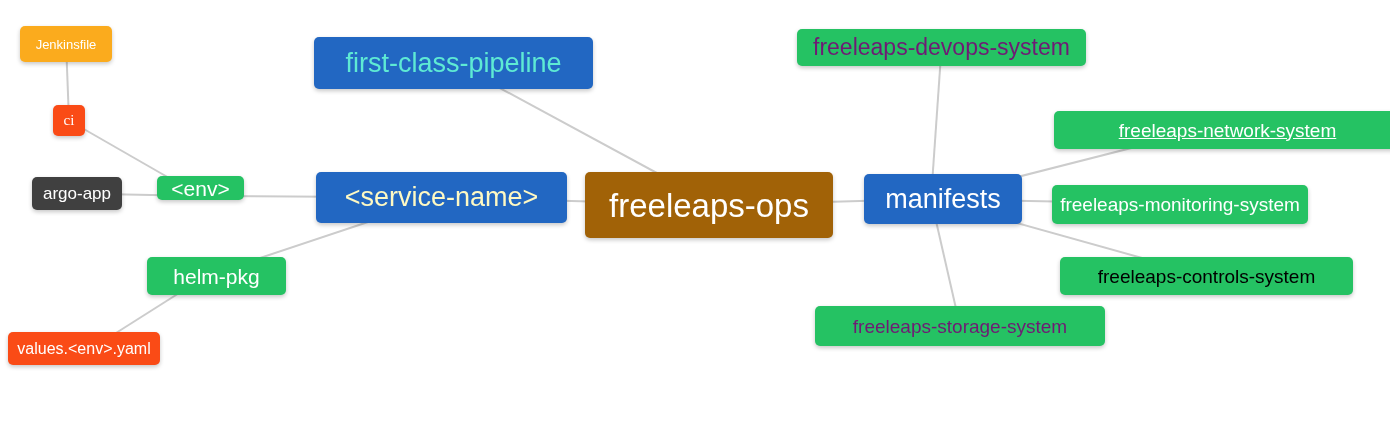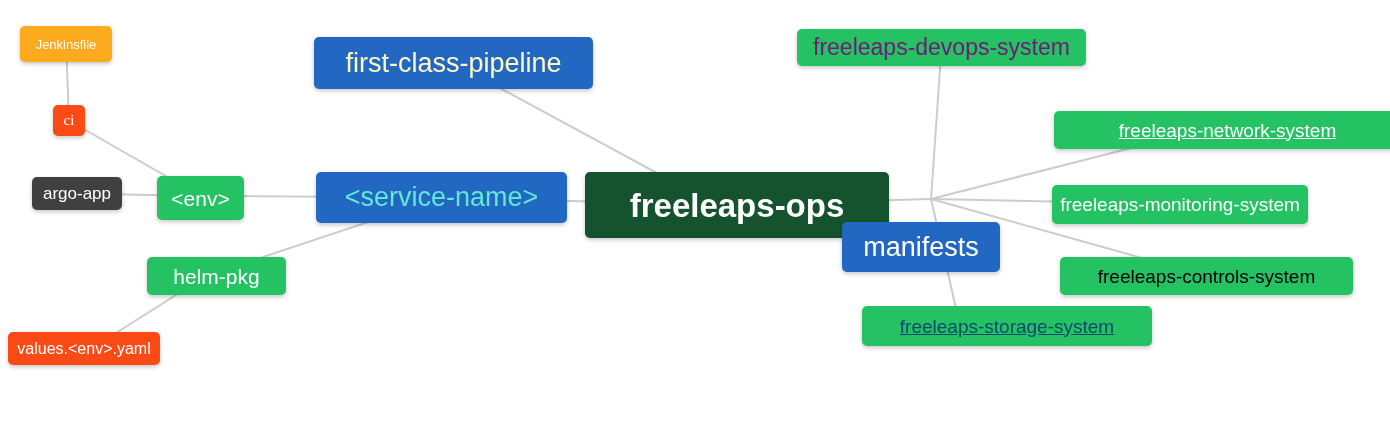--- a/index.html
+++ b/index.html
@@ -62,26 +62,26 @@
       <line x1="931" y1="199" x2="941.5" y2="47.5" stroke="#cccccc" stroke-width="2"></line>
       <line x1="931" y1="199" x2="1202" y2="130" stroke="#cccccc" stroke-width="2"></line>
       <line x1="931" y1="199" x2="1212" y2="204.5" stroke="#cccccc" stroke-width="2"></line>
       <line x1="931" y1="199" x2="1206.5" y2="276" stroke="#cccccc" stroke-width="2"></line>
       <line x1="931" y1="199" x2="960" y2="326" stroke="#cccccc" stroke-width="2"></line>
     </svg>
   <div id="node-layer">
       <div class="node" style="left: 20px; top: 26px; width: 92px; height: 36px; font-size: 13px; background: rgb(251, 171, 29); color: rgb(255, 255, 255);">Jenkinsfile</div>
       <div class="node" style="left: 53px; top: 105px; width: 32px; height: 31px; font-size: 15px; background: rgb(250, 75, 22); color: rgb(255, 255, 255); font-family: Liberation Serif, serif;">ci</div>
       <div class="node" style="left: 32px; top: 177px; width: 90px; height: 33px; font-size: 17px; background: #404040; color: rgb(255, 255, 255);">argo-app</div>
-      <div class="node" style="left: 157px; top: 176px; width: 87px; height: 44px; font-size: 21px; background: rgb(37, 194, 99); color: rgb(255, 255, 255); text-align: center;">&lt;env&gt;</div>
+      <div class="node" style="left: 157px; top: 176px; width: 87px; height: 24px; font-size: 21px; background: rgb(37, 194, 99); color: rgb(255, 255, 255); text-align: center;">&lt;env&gt;</div>
       <div class="node" style="left: 147px; top: 257px; width: 139px; height: 38px; font-size: 21px; background: rgb(37, 194, 99); color: rgb(255, 255, 255);">helm-pkg</div>
       <div class="node" style="left: 8px; top: 332px; width: 152px; height: 33px; font-size: 16px; background: rgb(250, 75, 22); color: rgb(255, 255, 255);">values.&lt;env&gt;.yaml</div>
-      <div class="node" style="left: 314px; top: 37px; width: 279px; height: 52px; font-size: 27px; background: rgb(34, 103, 194); color: #fef9c3;">first-class-pipeline</div>
-      <div class="node" style="left: 316px; top: 172px; width: 251px; height: 51px; font-size: 27px; background: rgb(34, 103, 194); color: #5eead4;">&lt;service-name&gt;</div>
-      <div class="node" style="left: 585px; top: 172px; width: 304px; height: 66px; font-size: 33px; background: #14532d; color: rgb(255, 255, 255); font-weight: bold;">freeleaps-ops</div>
-      <div class="node" style="left: 842px; top: 174px; width: 158px; height: 50px; font-size: 27px; background: rgb(34, 103, 194); color: rgb(255, 255, 255); margin-top: 48px;">manifests</div>
+      <div class="node" style="left: 314px; top: 37px; width: 279px; height: 52px; font-size: 27px; background: rgb(34, 103, 194); color: #5eead4;">first-class-pipeline</div>
+      <div class="node" style="left: 316px; top: 172px; width: 251px; height: 51px; font-size: 27px; background: rgb(34, 103, 194); color: #fef9c3;">&lt;service-name&gt;</div>
+      <div class="node" style="left: 585px; top: 172px; width: 248px; height: 66px; font-size: 33px; background: #a16207; color: rgb(255, 255, 255);">freeleaps-ops</div>
+      <div class="node" style="left: 864px; top: 174px; width: 158px; height: 50px; font-size: 27px; background: rgb(34, 103, 194); color: rgb(255, 255, 255);">manifests</div>
       <div class="node" style="left: 797px; top: 29px; width: 289px; height: 37px; font-size: 23px; background: rgb(37, 194, 99); color: #701a75;">freeleaps-devops-system</div>
       <div class="node" style="left: 1054px; top: 111px; width: 347px; height: 38px; font-size: 19px; background: rgb(37, 194, 99); color: rgb(255, 255, 255); text-decoration: underline;">freeleaps-network-system</div>
       <div class="node" style="left: 1052px; top: 185px; width: 256px; height: 39px; font-size: 19px; background: rgb(37, 194, 99); color: rgb(255, 255, 255);">freeleaps-monitoring-system</div>
       <div class="node" style="left: 1060px; top: 257px; width: 293px; height: 38px; font-size: 19px; background: rgb(37, 194, 99); color: #000000;">freeleaps-controls-system</div>
-      <div class="node" style="left: 862px; top: 306px; width: 290px; height: 40px; font-size: 19px; background: rgb(37, 194, 99); color: #0c4a6e; text-decoration: underline;">freeleaps-storage-system</div>
+      <div class="node" style="left: 815px; top: 306px; width: 290px; height: 40px; font-size: 19px; background: rgb(37, 194, 99); color: #701a75;">freeleaps-storage-system</div>
     </div>
 </div>
 
 </body></html>

